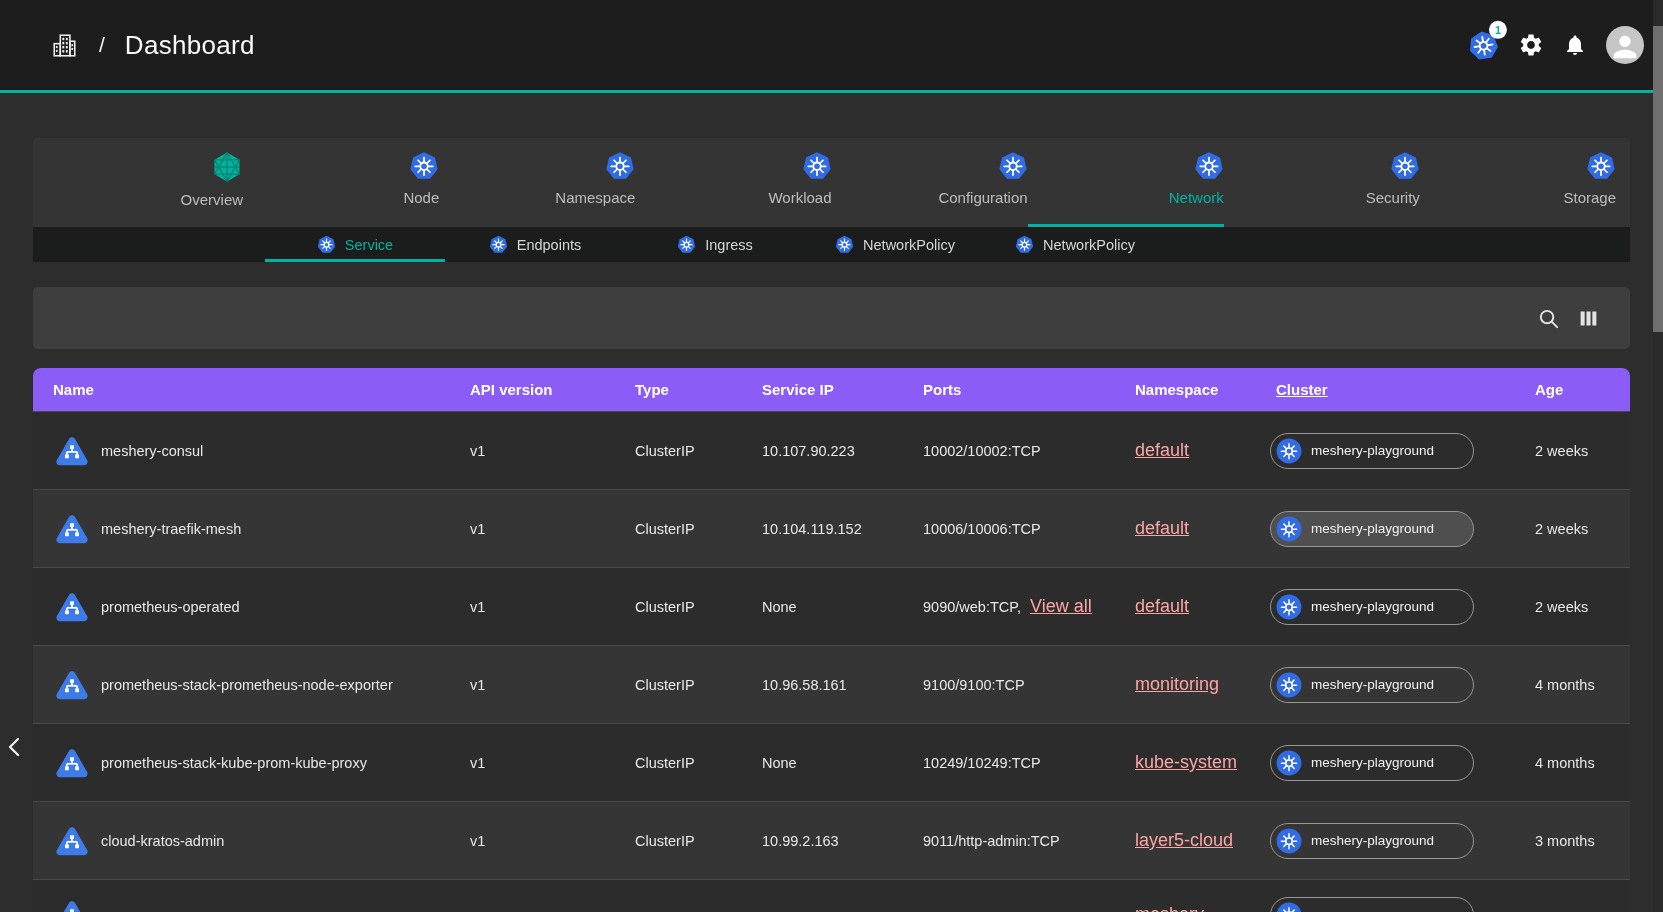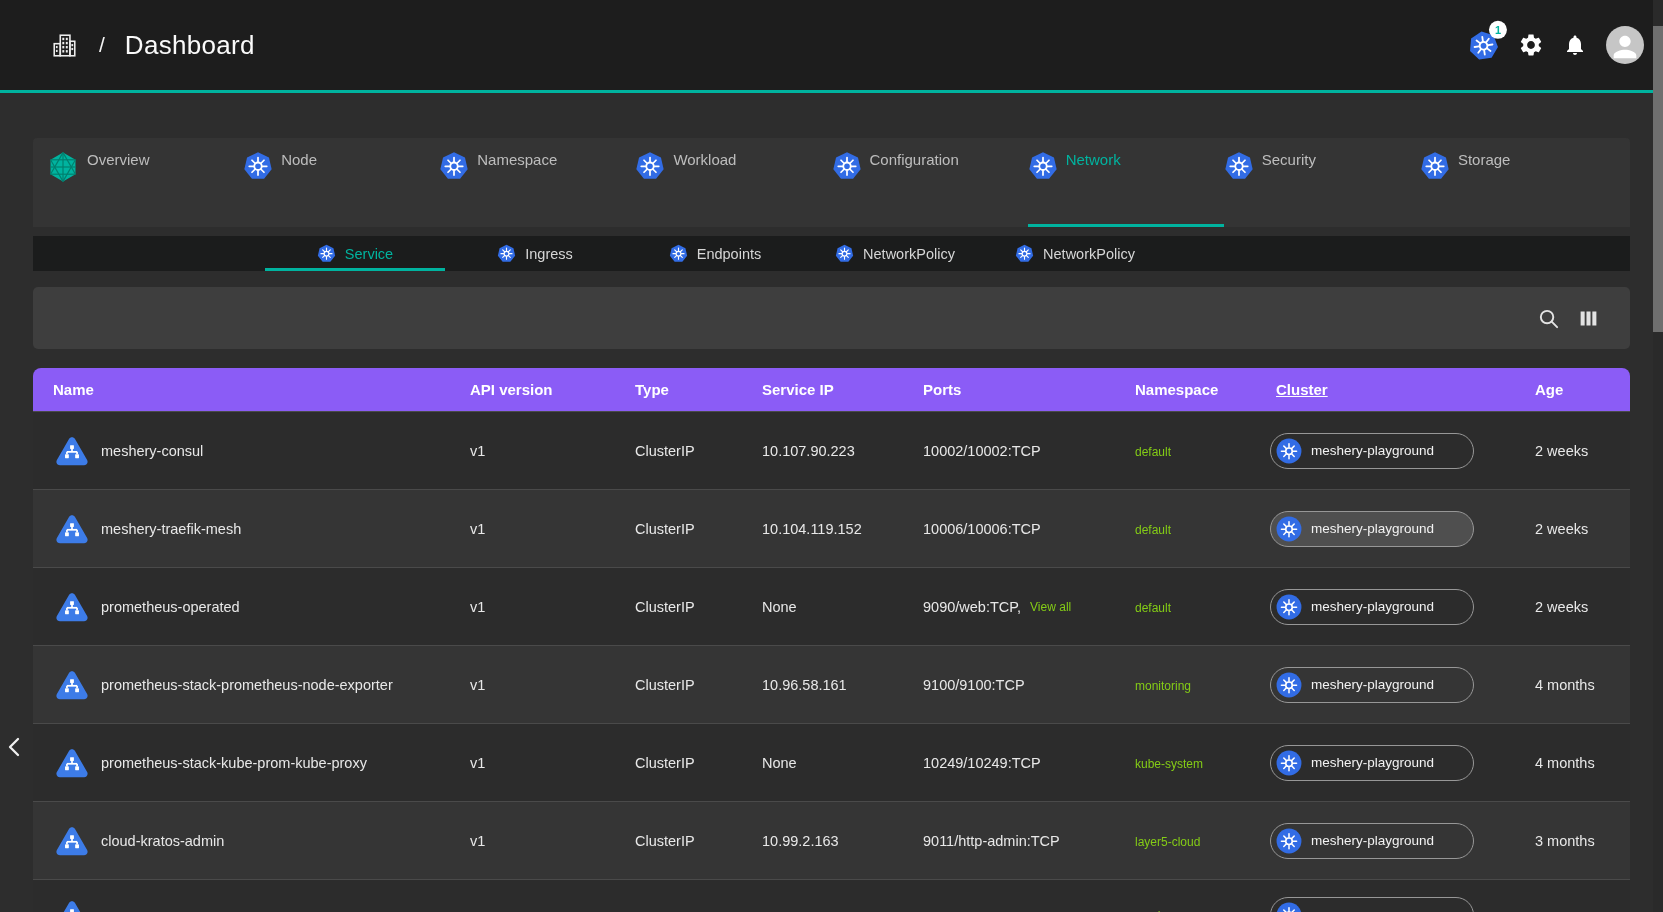--- a/index.html
+++ b/index.html
@@ -29,30 +29,30 @@
   }
   .avatar { width:38px; height:38px; border-radius:50%; background:#c6c6c6; overflow:hidden; display:flex; align-items:flex-end; justify-content:center; }
   .teal-divider { position:absolute; top:90px; left:0; width:1663px; height:3px; background:#00B39F; }
 
   
   .tabband {
     position:absolute; top:138px; left:33px; width:1597px; height:89px;
     background:#343434; border-radius:4px 4px 0 0; display:flex; padding:0 14px;
   }
   .tab {
-    flex:1; display:flex; flex-direction:row; align-items:flex-start;
+    flex:1; display:flex; flex-direction:column; align-items:flex-end;
     padding-top:13px; gap:8px; cursor:pointer;
   }
   .tab .tab-label { font-size:15px; color:#bdbdbd; }
   .tab.selected { box-shadow: inset 0 -3px 0 #00B39F; }
   .tab.selected .tab-label { color:#00B39F; }
 
   
   .subband {
-    position:absolute; top:236px; left:33px; width:1597px; height:35px;
+    position:absolute; top:227px; left:33px; width:1597px; height:35px;
     background:#1b1c1c; display:flex;
   }
   .subtabs-inner { display:flex; margin-left:232px; height:100%; }
   .subtab {
     width:180px; display:flex; align-items:center; justify-content:center; gap:9px; cursor:pointer;
   }
   .subtab .subtab-label { font-size:14.5px; color:#d6d6d6; }
   .subtab.selected { box-shadow: inset 0 -3px 0 #00B39F; }
   .subtab.selected .subtab-label { color:#00B39F; }
 
@@ -70,21 +70,21 @@
   }
   .thead, .trow {
     display:grid; grid-template-columns: 417px 165px 127px 161px 212px 135px 265px 1fr;
     padding-left:20px; align-items:center;
   }
   .thead { height:43px; background:#8b5cf6; font-weight:bold; font-size:15px; color:#ffffff; }
   .trow { height:78px; font-size:14.5px; color:#e8e8e8; border-top:1px solid #4a4a4a; }
   .trow.odd  { background:#2c2c2c; }
   .trow.even { background:#353535; }
   .name-cell { display:flex; align-items:center; gap:10px; }
-  .ns-link, .viewall-link { color:#84cc16; cursor:pointer; font-size:12px; }
+  .ns-link, .viewall-link { color:#fca5a5; text-decoration:underline; cursor:pointer; font-size:18px; }
   .ports-cell { display:flex; align-items:center; gap:9px; }
   .chip {
     display:inline-flex; align-items:center; gap:9px; width:204px; height:36px;
     border:1px solid #979797; border-radius:18px; padding:0 10px 0 5px; cursor:pointer;
     background:transparent;
   }
   .chip.filled { background:#4f4f4f; }
   .chip-label { font-size:13.5px; color:#f2f2f2; white-space:nowrap; overflow:hidden; }
   .trow.partial { padding-bottom:8px; }
 
@@ -290,27 +290,27 @@
       <div class="subtab selected">
         <svg width="19" height="19">
             <use href="#sym-k8s"></use>
           </svg>
         <span class="subtab-label">Service</span>
       </div>
       <div class="subtab">
         <svg width="19" height="19">
             <use href="#sym-k8s"></use>
           </svg>
-        <span class="subtab-label">Ingress</span>
+        <span class="subtab-label">Endpoints</span>
       </div>
       <div class="subtab">
         <svg width="19" height="19">
             <use href="#sym-k8s"></use>
           </svg>
-        <span class="subtab-label">Endpoints</span>
+        <span class="subtab-label">Ingress</span>
       </div>
       <div class="subtab">
         <svg width="19" height="19">
             <use href="#sym-k8s"></use>
           </svg>
         <span class="subtab-label">NetworkPolicy</span>
       </div>
       <div class="subtab">
         <svg width="19" height="19">
             <use href="#sym-k8s"></use>

